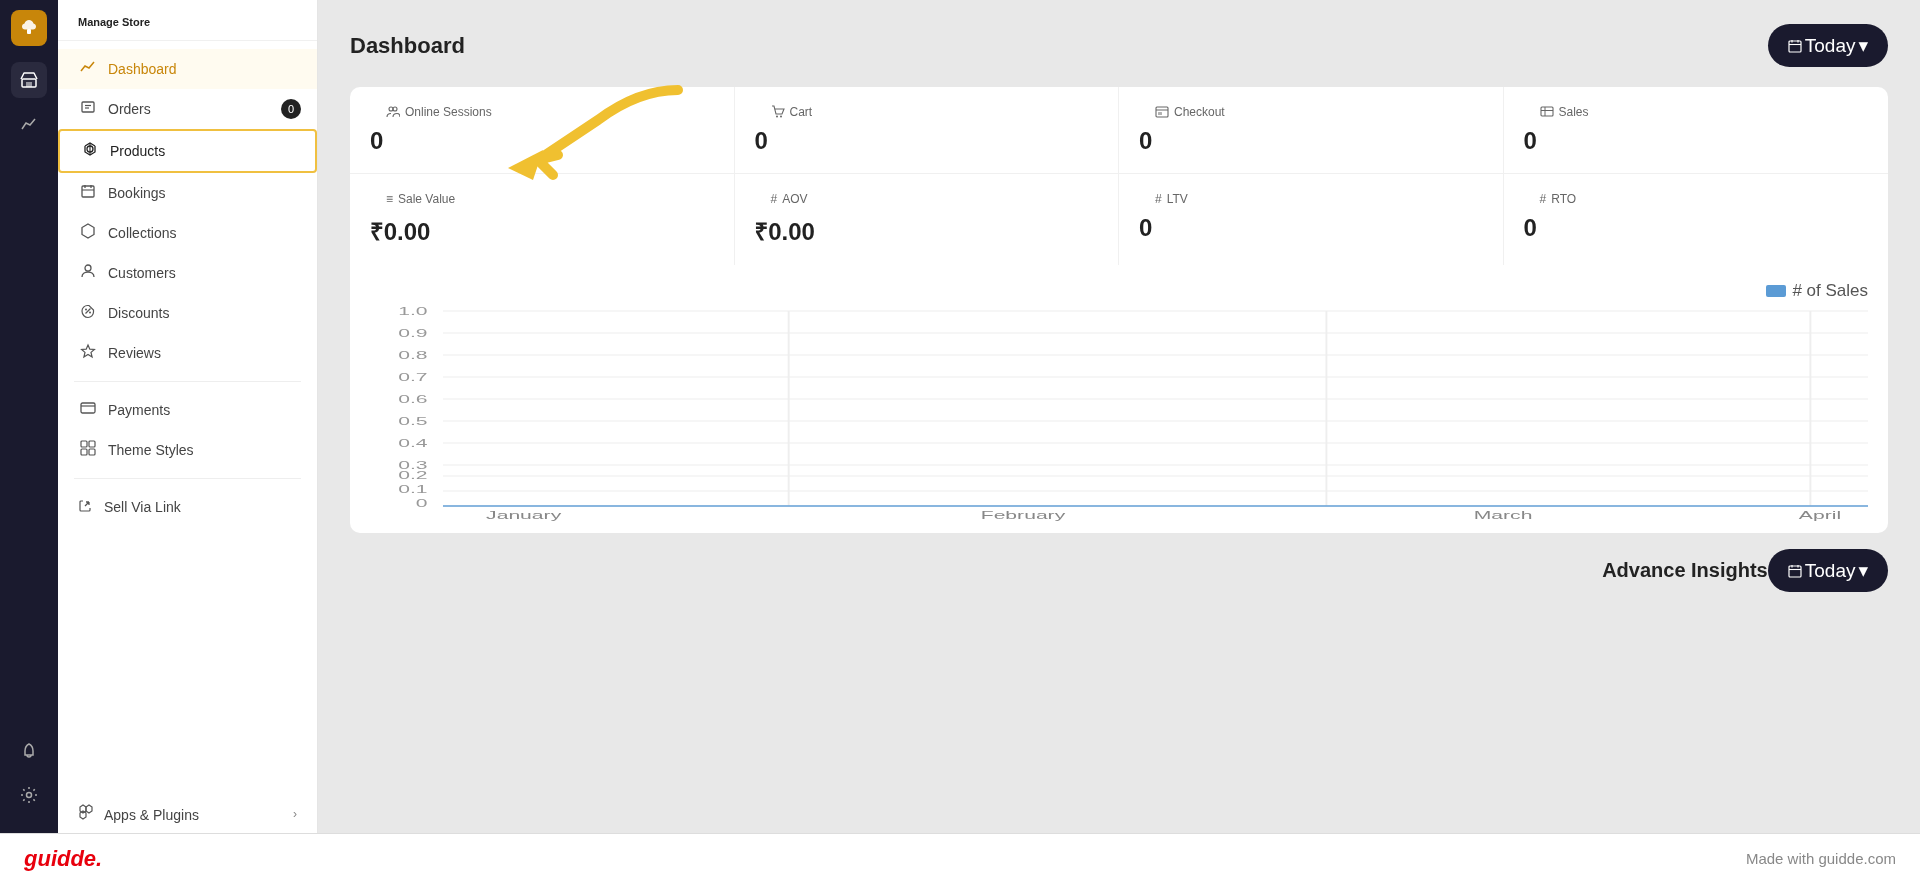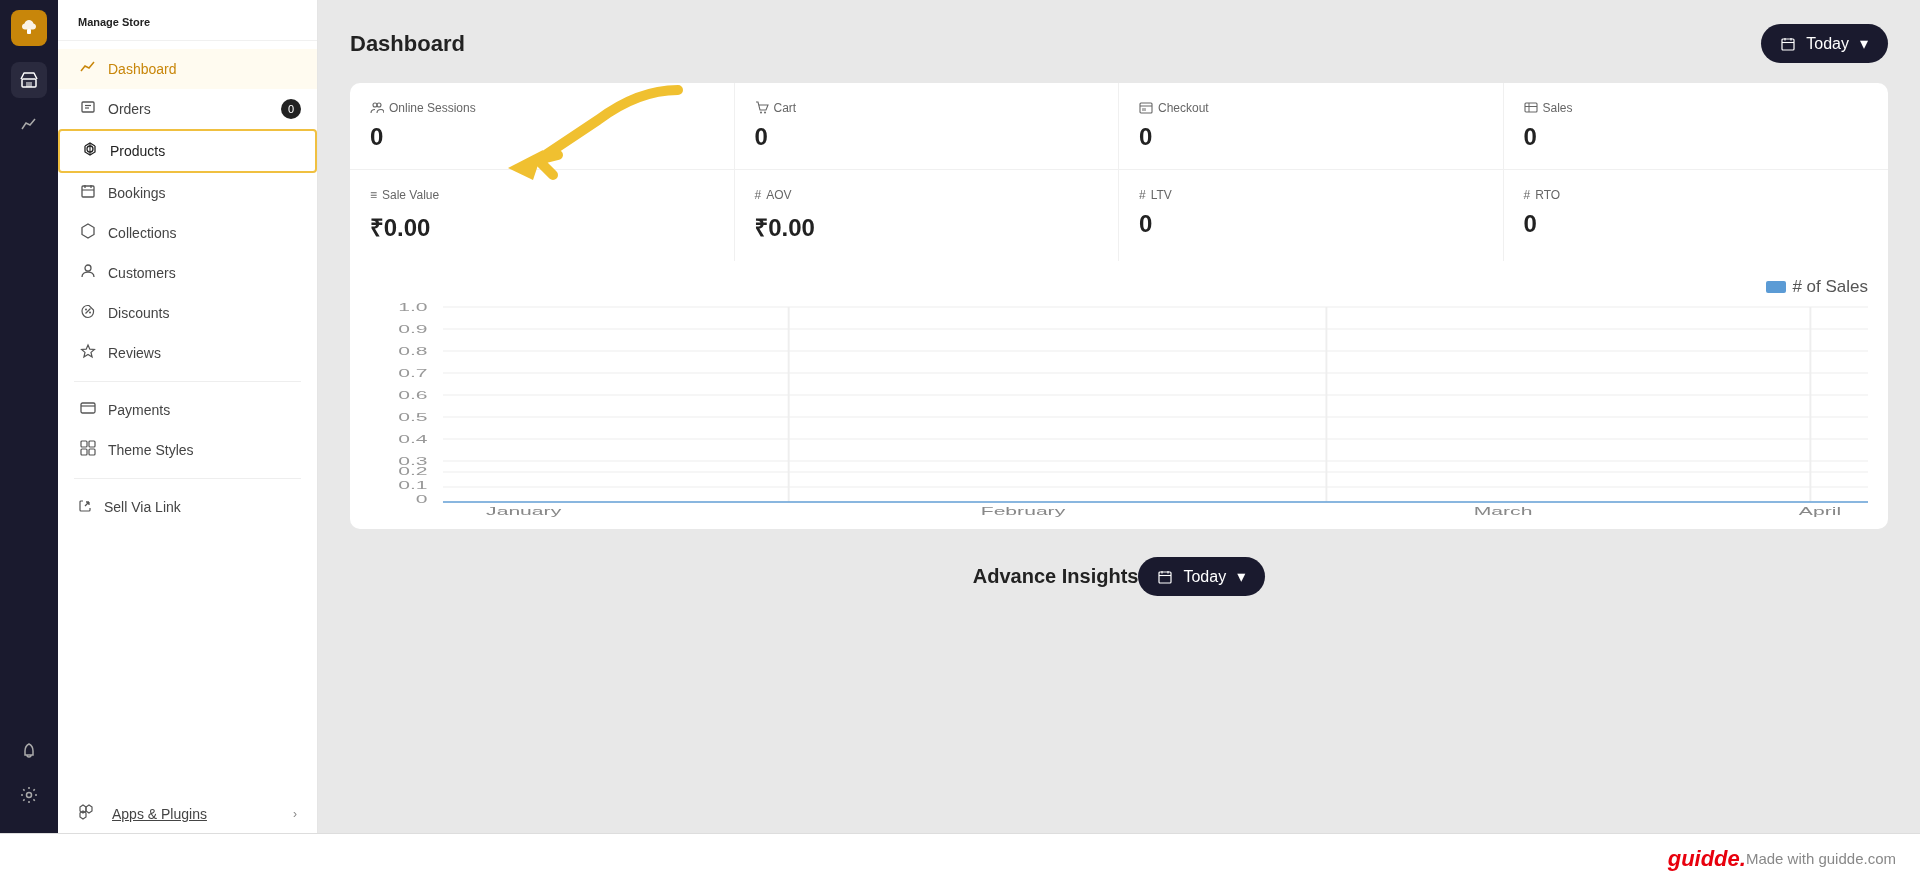--- a/index.html
+++ b/index.html
@@ -87,21 +87,21 @@
     }
     .nav-divider { height: 1px; background: #eeeeee; margin: 8px 16px; }
     .sidebar-footer-item {
       display: flex; align-items: center; gap: 10px;
       padding: 10px 20px;
       cursor: pointer;
       font-size: 14px;
       color: #444;
     }
     .apps-item { display: flex; align-items: center; justify-content: space-between; padding: 10px 20px; cursor: pointer; font-size: 14px; color: #444; }
-    .apps-left { display: flex; align-items: center; gap: 18px; text-decoration: underline; }
+    .apps-left { display: flex; align-items: flex-end; gap: 10px; }
     .chevron { font-size: 12px; color: #888; }
 
     
     .main-content {
       flex: 1;
       background: #e8e8e8;
       overflow-y: auto;
       padding: 24px 32px;
       position: relative;
     }
@@ -111,23 +111,23 @@
       display: flex; align-items: center; justify-content: space-between;
       margin-bottom: 20px;
     }
     .dash-title { font-size: 22px; font-weight: 700; color: #222; }
     .today-btn {
       background: #1a1a2e;
       color: white;
       border: none;
       border-radius: 24px;
       padding: 10px 20px;
-      font-size: 16px;
+      font-size: 19px;
       cursor: pointer;
-      display: flex; align-items: center; gap: 11px;
+      display: flex; align-items: center; gap: 3px;
     }
 
     
     .stats-card {
       background: white;
       border-radius: 10px;
       margin-bottom: 16px;
       overflow: hidden;
     }
     .stats-row {
@@ -138,20 +138,21 @@
       padding: 18px 20px;
       border-right: 1px solid #f0f0f0;
       border-bottom: 1px solid #f0f0f0;
     }
     .stat-item:last-child { border-right: none; }
     .stat-label {
       font-size: 12px;
       color: #666;
       display: flex; align-items: center; gap: 5px;
       margin-bottom: 8px;
+      margin-left: 16px;
     }
     .stat-value { font-size: 24px; font-weight: 700; color: #222; }
 
     
     .chart-area {
       padding: 16px 20px 12px;
     }
     .chart-legend {
       display: flex; align-items: center; gap: 6px;
       justify-content: flex-end;
@@ -161,41 +162,41 @@
     .legend-color {
       width: 20px; height: 12px;
       background: #5b9bd5;
       border-radius: 2px;
     }
     .chart-container { position: relative; height: 220px; }
     .chart-svg { width: 100%; height: 100%; }
 
     
     .advance-header {
-      display: flex; align-items: center; justify-content: center;
-      margin-top: 28px;
+      display: flex; align-items: center; justify-content: flex-end;
+      margin-top: 16px;
     }
     .advance-title { font-size: 20px; font-weight: 700; color: #222; }
 
     
     .arrow-overlay {
       position: absolute;
       top: 60px;
       left: 160px;
       pointer-events: none;
       z-index: 100;
     }
     .arrow-svg { width: 220px; height: 160px; }
 
     
     .bottom-bar {
       height: 50px;
       background: white;
       border-top: 1px solid #ddd;
-      display: flex; align-items: center; justify-content: flex-end;
+      display: flex; align-items: center; justify-content: space-between;
       padding: 0 24px;
       flex-shrink: 0;
     }
     .guidde-logo { color: #e8000d; font-size: 22px; font-weight: 800; font-style: italic; }
     .made-with { color: #888; font-size: 15px; }
   </style>
 </head>
 <body>
 
 <div class="main-wrapper">

